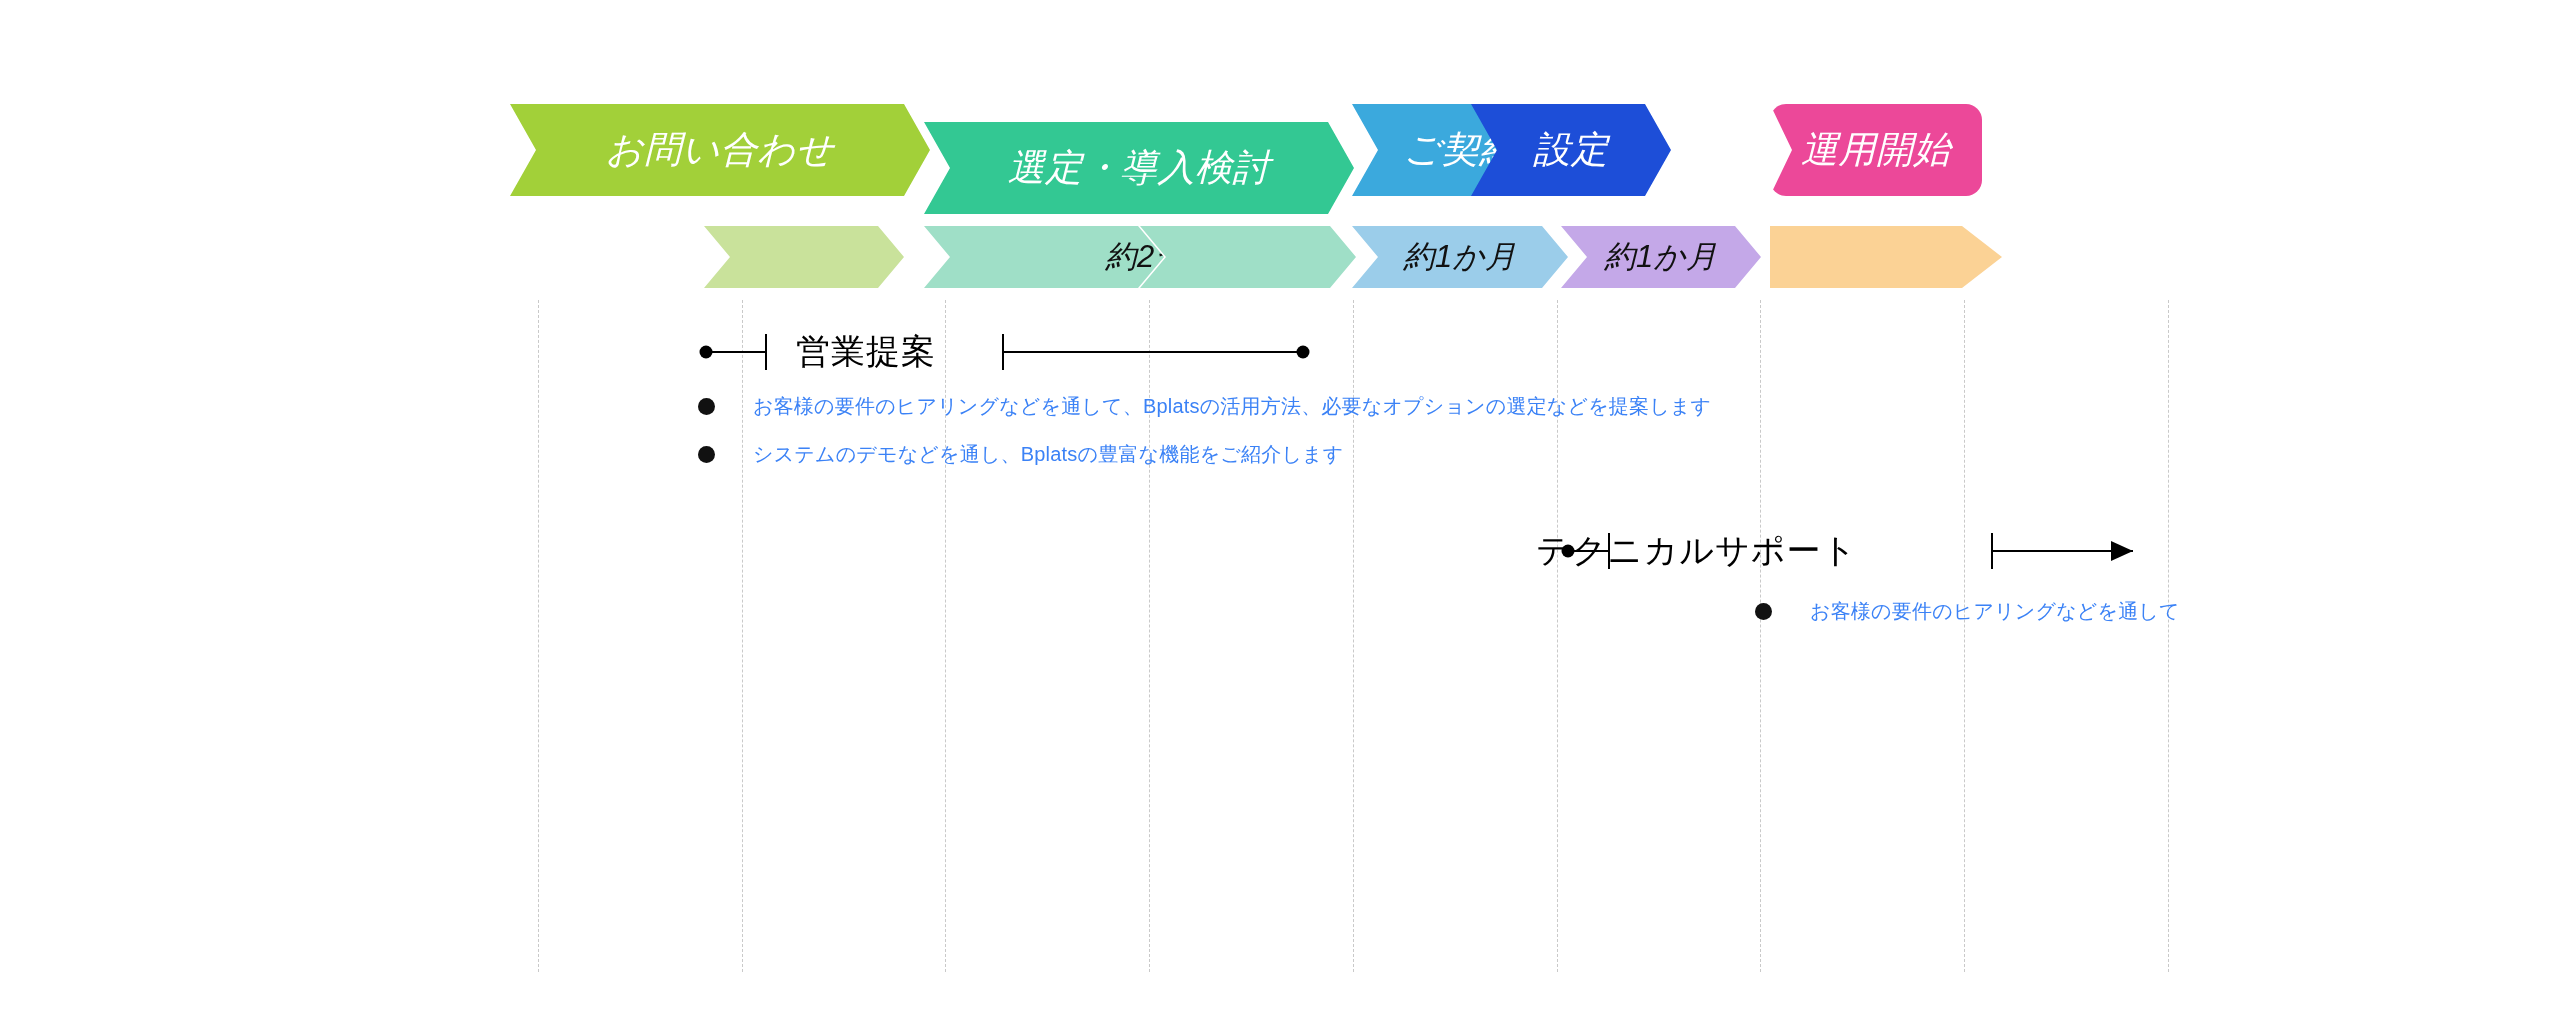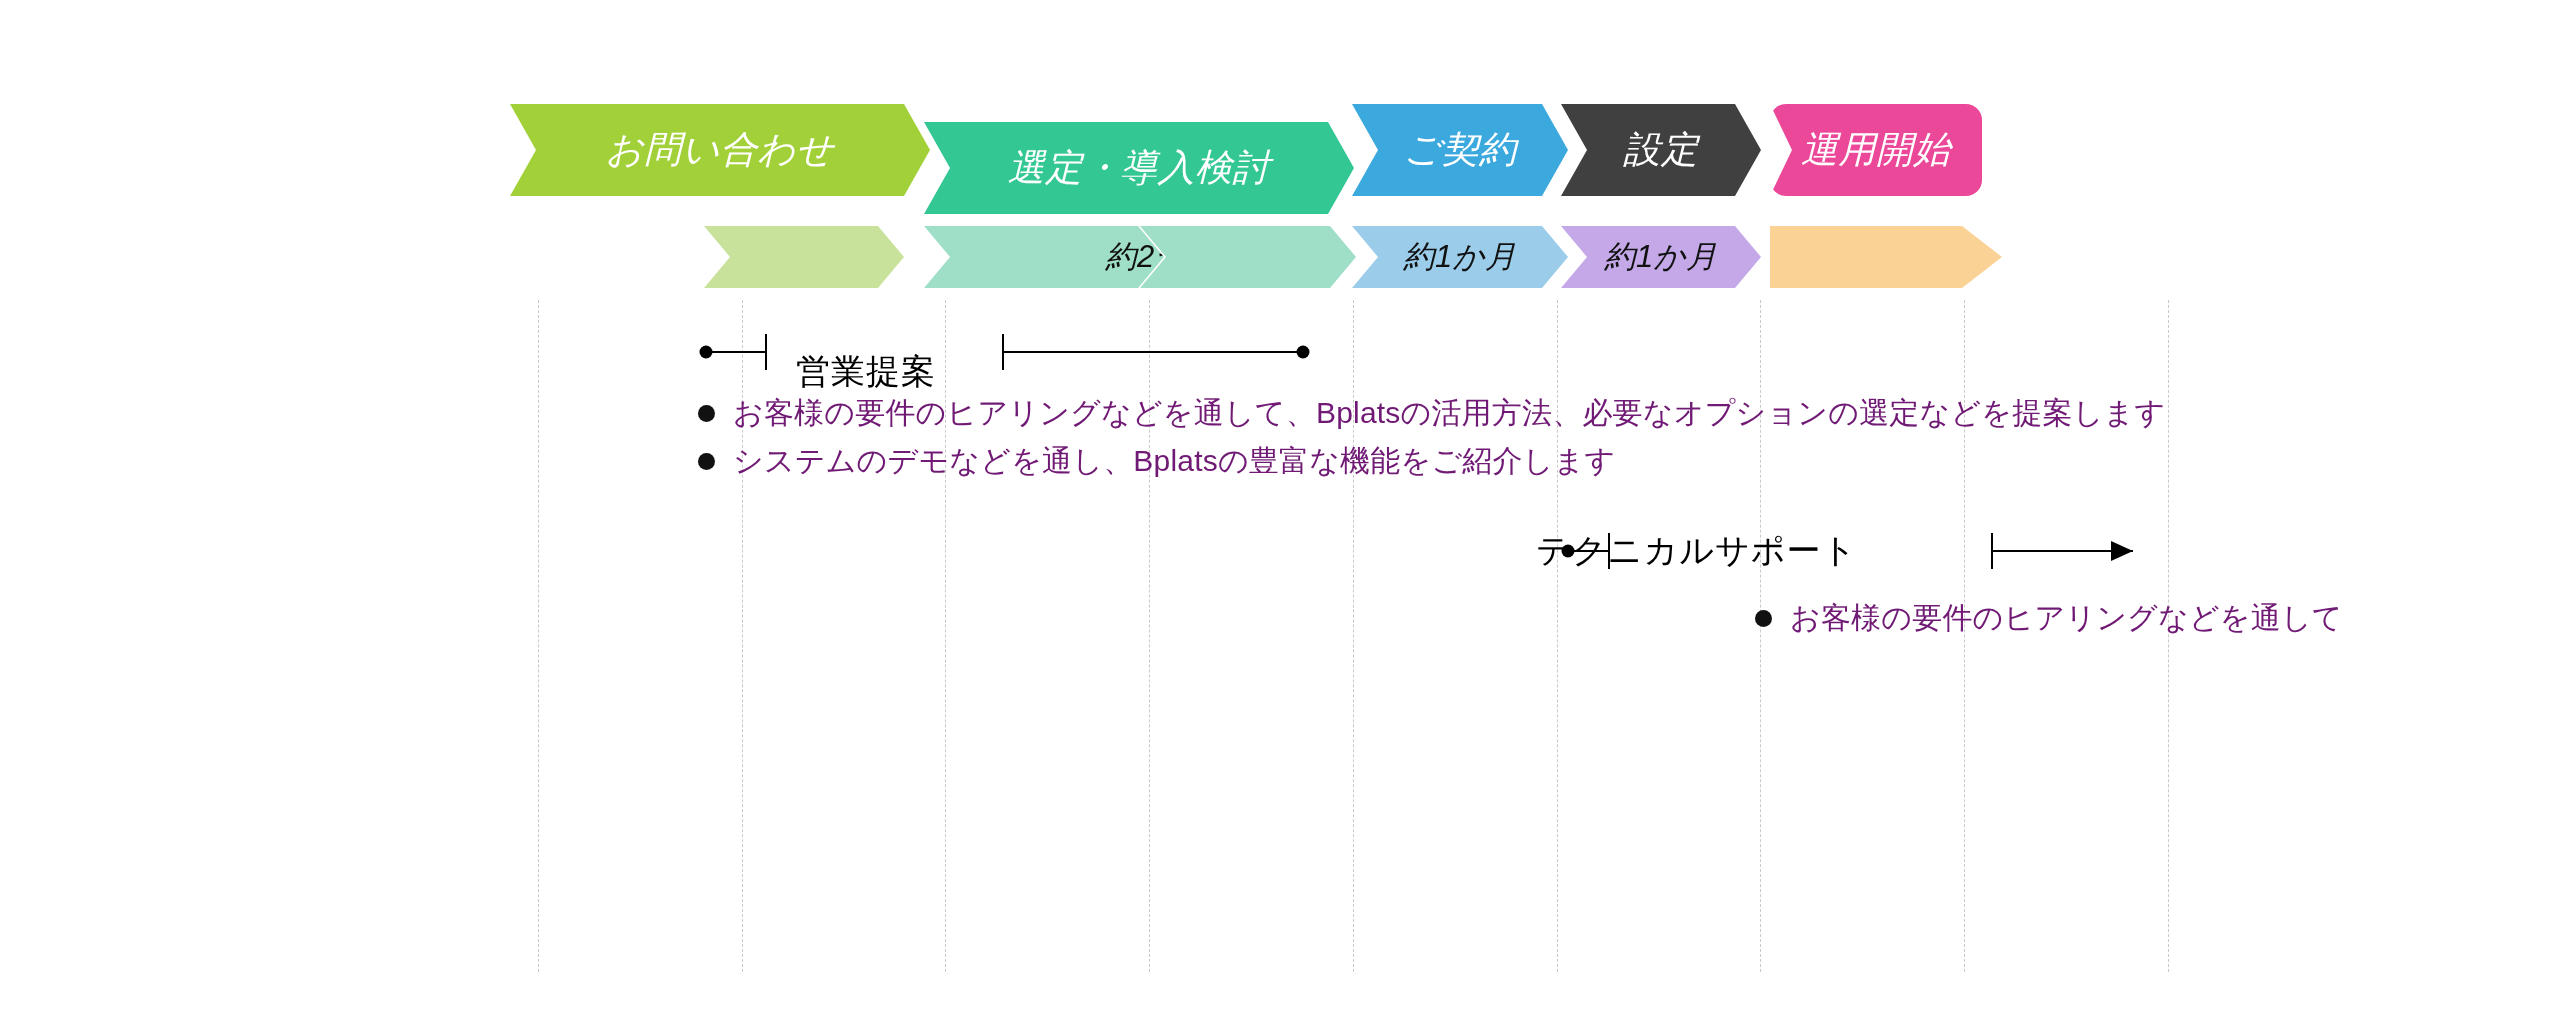--- a/index.html
+++ b/index.html
@@ -88,23 +88,23 @@
     position:absolute;
     display:flex;
     align-items:center;
     white-space:nowrap;
   }
   .bullet-dot{
     width:17px;height:17px;border-radius:50%;
     background:#111;flex:0 0 auto;
   }
   .bullet-text{
-    margin-left:18px;
-    font-size:30px;
-    color:#701a75;
+    margin-left:38px;
+    font-size:20px;
+    color:#3b82f6;
     letter-spacing:.2px;
   }
 </style>
 </head>
 <body>
 
 <div id="stage">
 
   <div id="gridlines-layer">
       <div class="gridline" style="left: 538px; top: 300px; height: 672px; border-left-color: rgb(201, 201, 201);"></div>
@@ -121,21 +121,21 @@
   <div id="phase-row" class="row-phase">
       <div class="chev shape-chev-start" style="left: 510px; top: 104px; width: 420px; background: rgb(162, 208, 57);">
         <span>お問い合わせ</span>
       </div>
       <div class="chev shape-chev" style="left: 924px; top: 104px; width: 430px; background: rgb(51, 200, 147); margin-top: 18px;">
         <span>選定・導入検討</span>
       </div>
       <div class="chev shape-chev" style="left: 1352px; top: 104px; width: 216px; background: rgb(59, 169, 221);">
         <span>ご契約</span>
       </div>
-      <div class="chev shape-chev" style="left: 1561px; top: 104px; width: 200px; background: #404040;">
+      <div class="chev shape-chev" style="left: 1471px; top: 104px; width: 200px; background: #1d4ed8;">
         <span>設定</span>
       </div>
       <div class="chev shape-chev-end" style="left: 1770px; top: 104px; width: 212px; background: #ec4899;">
         <span>運用開始</span>
       </div>
     </div>
 
   <div id="duration-row" class="row-dur">
       <div class="chev shape-chev" style="left: 704px; top: 226px; width: 200px; background: rgb(201, 226, 155);"></div>
       <div class="chev shape-chev" style="left: 924px; top: 226px; width: 240px; background: rgb(159, 223, 199);">
@@ -149,21 +149,21 @@
         <span>約1か月</span>
       </div>
       <div class="chev shape-arrow-end" style="left: 1770px; top: 226px; width: 232px; background: rgb(251, 210, 149);"></div>
     </div>
 
   <div id="tracks-layer">
       <div class="track" style="left: 0px; top: 352px; width: 2560px;">
         <div class="rule" style="left: 706px; width: 60px;"></div>
         <div class="dot" style="left: 706px;"></div>
         <div class="tick" style="left: 766px;"></div>
-        <div class="track-label" style="left: 796px; margin-top: 20px;">営業提案</div>
+        <div class="track-label" style="left: 796px;">営業提案</div>
         <div class="tick" style="left: 1003px;"></div>
         <div class="rule" style="left: 1003px; width: 300px;"></div>
         <div class="dot" style="left: 1303px;"></div>
       </div>
       <div class="track" style="left: 0px; top: 551px; width: 2560px;">
         <div class="rule" style="left: 1568px; width: 41px;"></div>
         <div class="dot" style="left: 1568px;"></div>
         <div class="tick" style="left: 1609px;"></div>
         <div class="track-label" style="left: 1536px;">テクニカルサポート</div>
         <div class="tick" style="left: 1992px;"></div>

